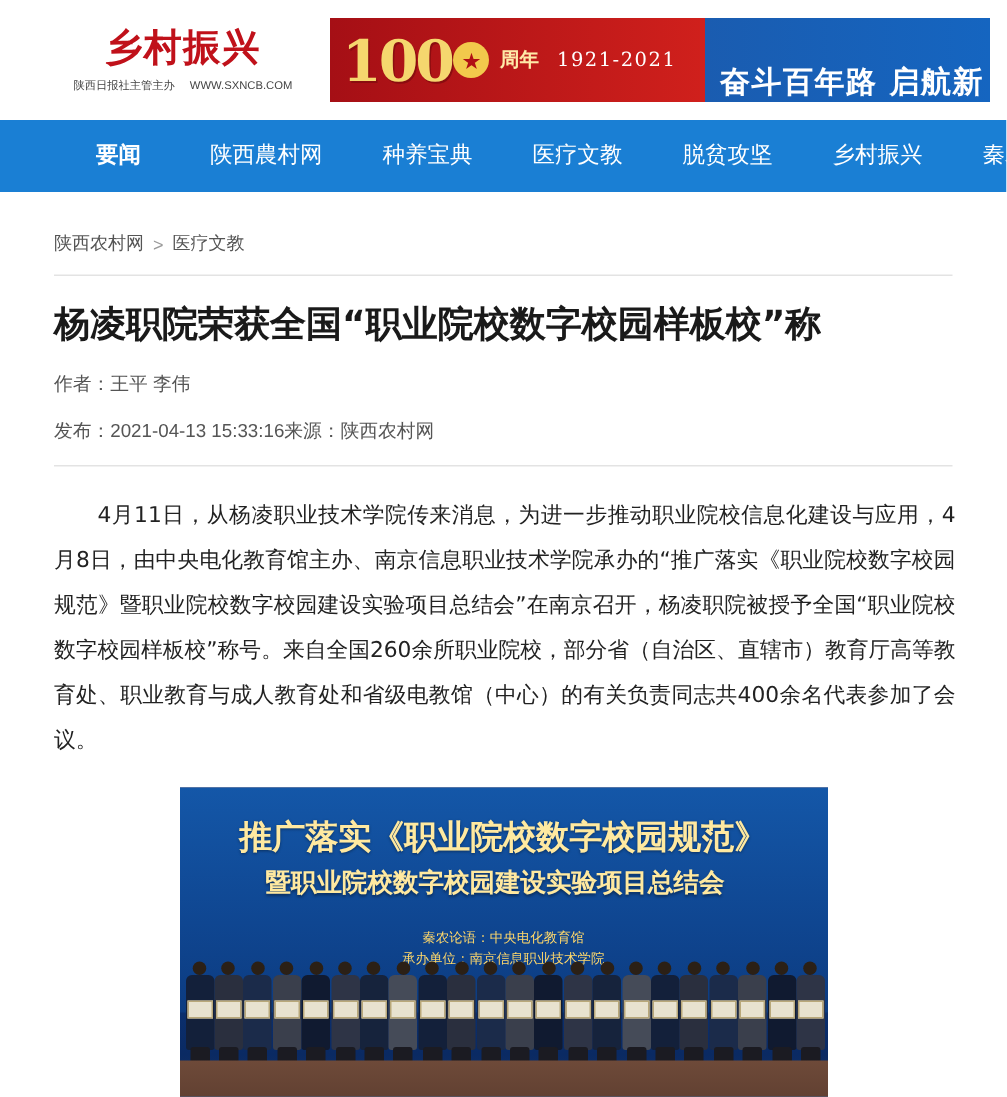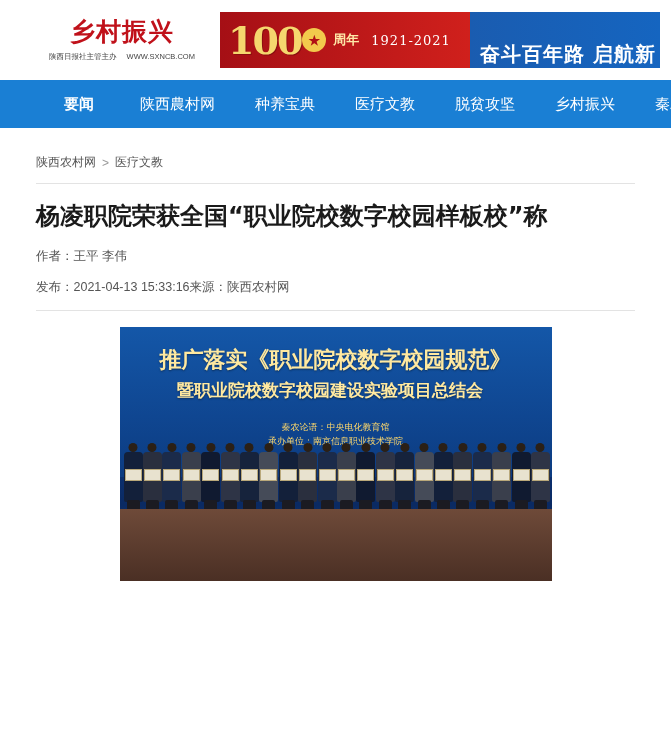--- a/index.html
+++ b/index.html
@@ -316,20 +316,21 @@
     <span>作者：</span><span>王平  李伟</span>
   </div>
 
   <div class="meta-line">
     <span><span>发布：</span><span>2021-04-13 15:33:16</span></span>
     <span><span>来源：</span><span>陕西农村网</span></span>
   </div>
 
   <div class="rule2"></div>
 
+  <div class="body-text">4月11日，从杨凌职业技术学院传来消息，为进一步推动职业院校信息化建设与应用，4月8日，由中央电化教育馆主办、南京信息职业技术学院承办的“推广落实《职业院校数字校园规范》暨职业院校数字校园建设实验项目总结会”在南京召开，杨凌职院被授予全国“职业院校数字校园样板校”称号。来自全国260余所职业院校，部分省（自治区、直辖市）教育厅高等教育处、职业教育与成人教育处和省级电教馆（中心）的有关负责同志共400余名代表参加了会议。</div>
 
   <div class="photo-wrap">
     <div class="photo-bg"></div>
     <div class="stage-band"></div>
     <div class="banner-text1">推广落实《职业院校数字校园规范》</div>
     <div class="banner-text2">暨职业院校数字校园建设实验项目总结会</div>
     <div class="banner-sub1">秦农论语：中央电化教育馆</div>
     <div class="banner-sub2">承办单位：南京信息职业技术学院</div>
     <div class="people" id="people">
         <div class="person" style="left: 4px;">

